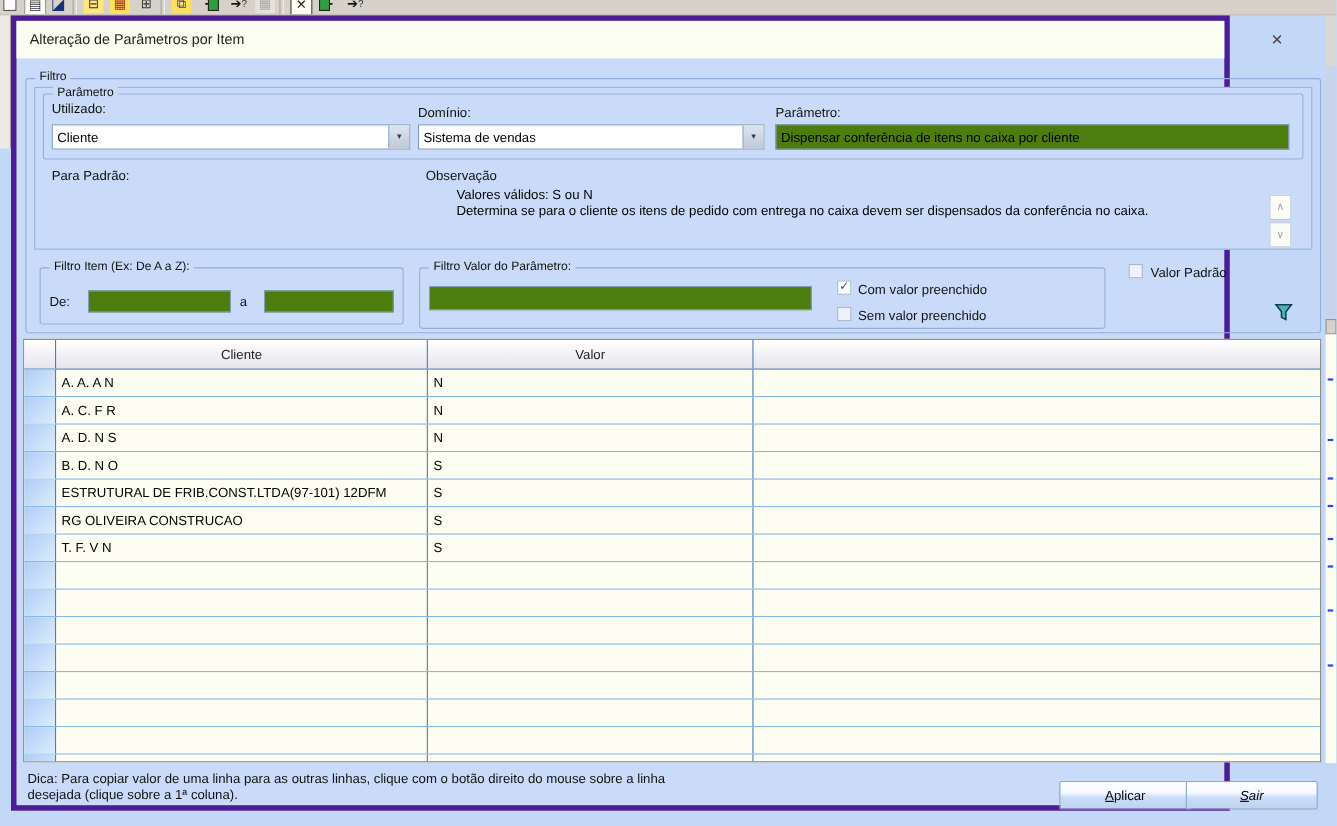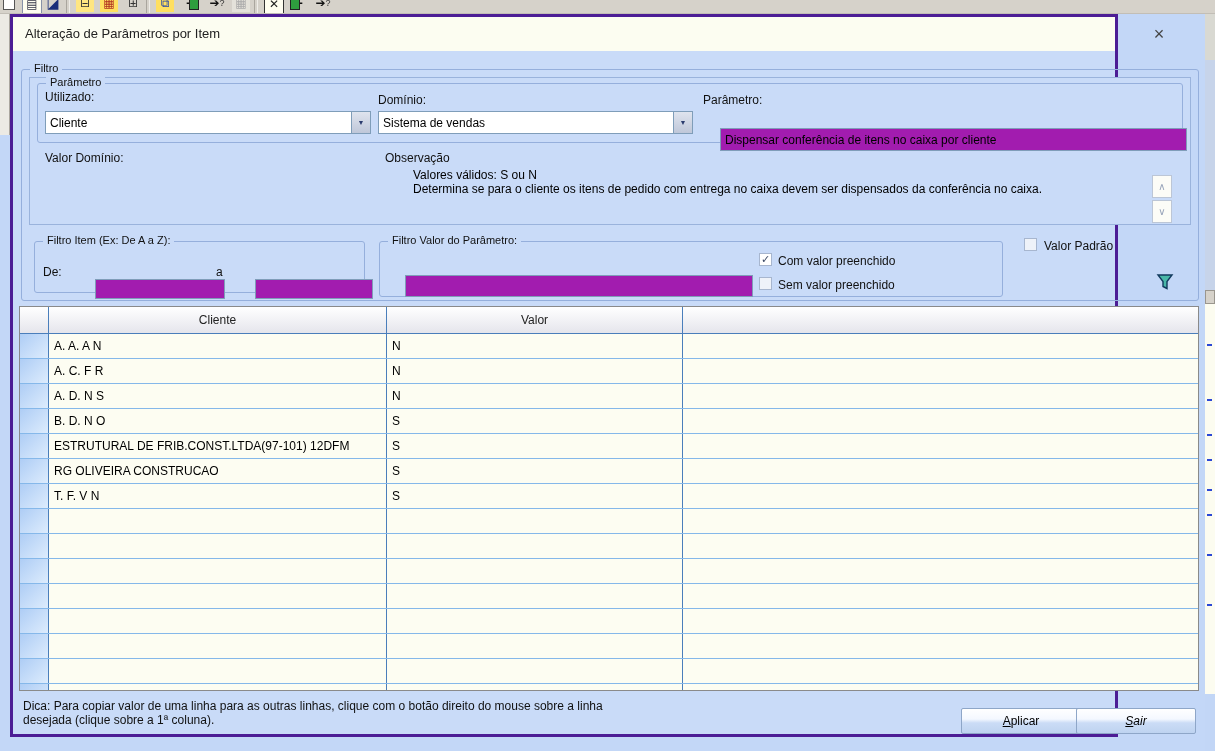--- a/index.html
+++ b/index.html
@@ -17,31 +17,31 @@
   .tbi{position:absolute;top:-6px;width:18px;height:18px;display:flex;align-items:center;justify-content:center;font-size:12px;line-height:18px;}
   .tsep{position:absolute;top:-2px;width:2px;height:16px;border-left:1px solid #aaa69e;border-right:1px solid #efede8;}
   .blk{position:absolute;right:1px;bottom:2px;width:8px;height:9px;border:1px solid #222;}
 
   
   #left-strip{left:0;top:14px;width:10px;height:121px;background:#eceae4;border-right:1px solid #aaa69e;}
   #right-strip{left:1205px;top:14px;width:10px;height:737px;}
   .rs-dash{position:absolute;left:2px;width:5px;height:2px;background:#2b47d4;}
 
   
-  #dialog{left:10px;top:14px;width:1108px;height:723px;background:#c9dbf8;border:3px solid #4c1d95;}
+  #dialog{left:10px;top:14px;width:1108px;height:723px;background:#c9dbf8;border:5px solid #4c1d95;}
   #titlebar{left:0;top:0;width:100%;height:34px;background:#fcfdf1;}
   #title{left:12px;top:9px;font-size:13px;color:#222;}
   #close-x{left:1134px;top:5px;width:24px;height:24px;font-size:18px;color:#444;text-align:center;line-height:24px;cursor:default;}
 
   .groupbox{border:1px solid #95afdc;border-radius:3px;}
   .gb-label{position:absolute;top:-8px;left:8px;background:#c9dbf8;padding:0 4px;font-size:11px;color:#111;white-space:nowrap;}
   .panel{border:1px solid #9ab3dc;background:#c9dbf8;}
 
   .lbl{white-space:nowrap;color:#111;}
-  .field{background:#a21caf;border:1px solid #7f9db9;font-family:inherit;font-size:12px;color:#000;padding:0 4px;margin:17px;}
+  .field{background:#4d7c0f;border:1px solid #7f9db9;font-family:inherit;font-size:12px;color:#000;padding:0 4px;margin:0;}
   input.field{outline:none;}
   .combo{background:#fff;border:1px solid #7f9db9;display:flex;align-items:center;}
   .combo-value{flex:1;padding-left:4px;font-size:12px;overflow:hidden;white-space:nowrap;}
   .combo-btn{width:18px;height:100%;background:linear-gradient(#dfe4ee,#bfc7d9);border-left:1px solid #7f9db9;color:#2b3c6e;font-size:7px;display:flex;align-items:center;justify-content:center;}
 
   .checkbox{width:13px;height:13px;background:#fff;border:1px solid #a7b6cf;display:flex;align-items:center;justify-content:center;font-size:11px;color:#3c4a66;line-height:11px;}
   .checkbox.off{background:#eef2f9;}
 
   .scrollbtn{width:20px;height:23px;background:#fcfcf7;border:1px solid #bcc6d6;color:#98a4ba;font-size:10px;display:flex;align-items:center;justify-content:center;}
 
@@ -130,21 +130,21 @@
 
   <span class="abs lbl" style="left:365px;top:76px;">Domínio:</span>
   <div class="abs combo" style="left:365px;top:94px;width:315px;height:23px;">
     <span class="combo-value">Sistema de vendas</span>
     <span class="combo-btn">▼</span>
   </div>
 
   <span class="abs lbl" style="left:690px;top:76px;">Parâmetro:</span>
   <input class="abs field" style="left: 690px; top: 94px; width: 467px; height: 23px;" value="Dispensar conferência de itens no caixa por cliente">
 
-  <span class="abs lbl" style="left:32px;top:134px;">Valor Domínio:</span>
+  <span class="abs lbl" style="left:32px;top:134px;">Para Padrão:</span>
   <span class="abs lbl" style="left:372px;top:134px;">Observação</span>
   <div class="abs" style="left:400px;top:151px;width:730px;">
     <div>Valores válidos: S ou N</div>
     <div>Determina se para o cliente os itens de pedido com entrega no caixa devem ser dispensados da conferência no caixa.</div>
   </div>
   <span class="abs scrollbtn" style="left:1139px;top:158px;">∧</span>
   <span class="abs scrollbtn" style="left:1139px;top:183px;">∨</span>
 
   <div class="abs groupbox" style="left:21px;top:224px;width:331px;height:52px;">
     <span class="gb-label">Filtro Item (Ex: De A a Z):</span>

